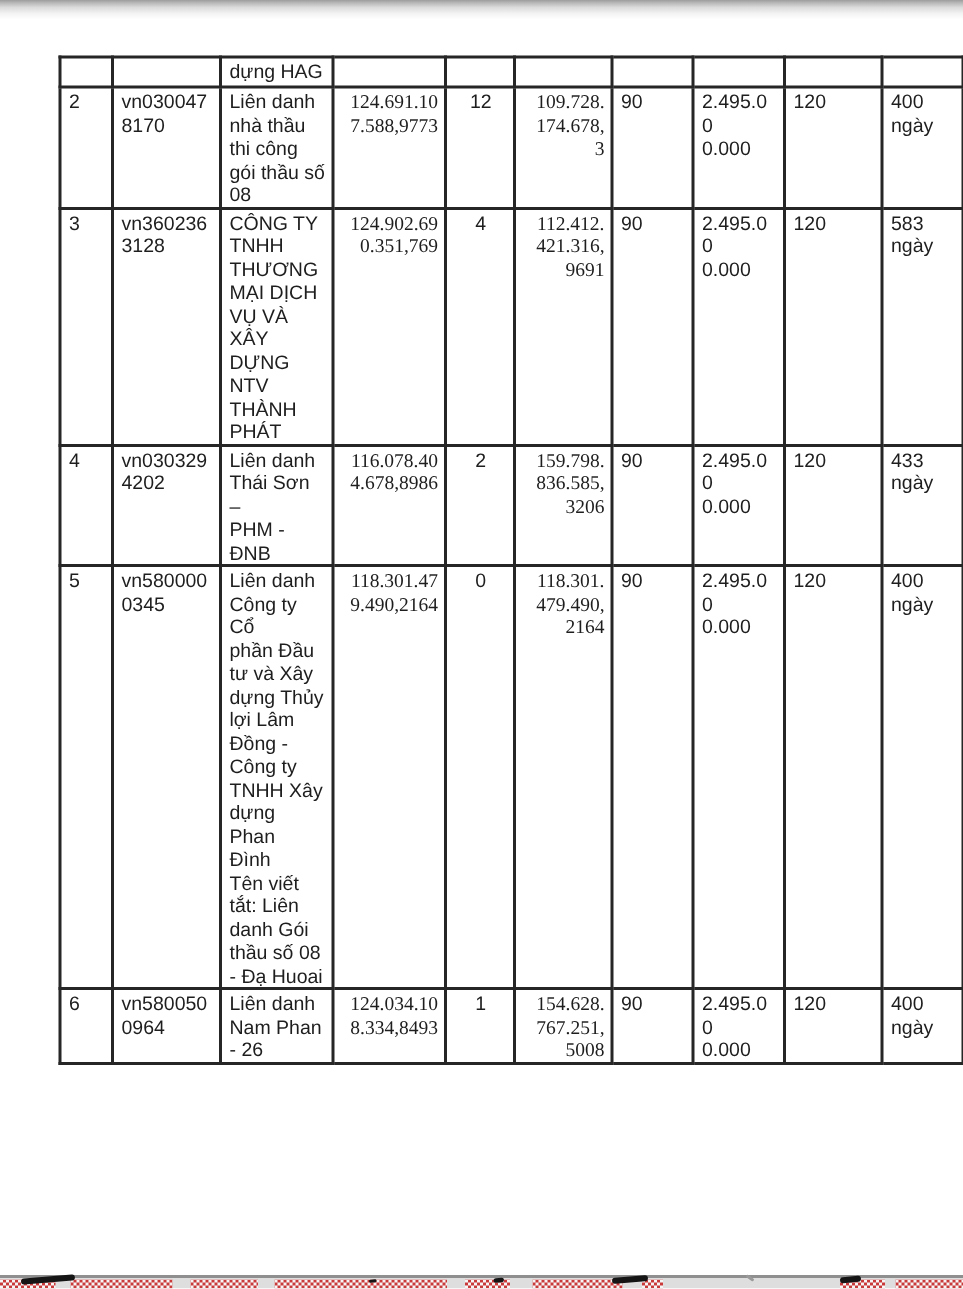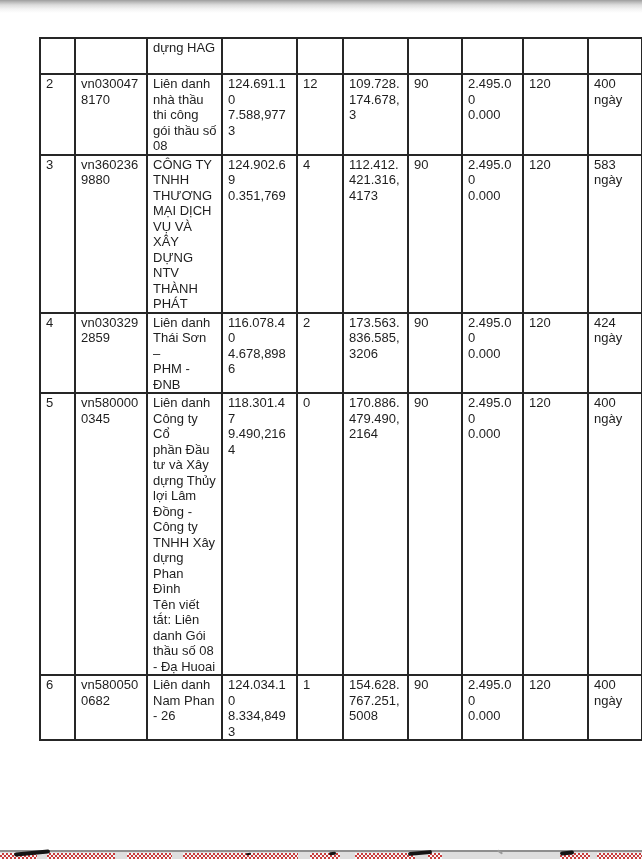--- a/index.html
+++ b/index.html
@@ -23,22 +23,22 @@
   }
   table.grid td{
     border:2px solid var(--table-border,#262626);
     vertical-align:top;
     padding:1px 4px 0 5px;
     white-space:pre-line;
     overflow:hidden;
     word-wrap:break-word;
   }
   td.c-first{padding-left:6px;}
-  td.c-right{text-align:left;padding-left:2px;padding-right:4px;}
-  td.c-center{padding-left:2px;padding-right:2px;}
+  td.c-right{text-align:right;padding-left:2px;padding-right:4px;font-family:Liberation Serif, serif;}
+  td.c-center{text-align:center;padding-left:2px;padding-right:2px;}
   .bottom-strip{
     position:absolute;left:0;bottom:0;width:642px;height:9px;
     background:var(--strip-bg,#dedede);
     border-top:2px solid var(--strip-line,#8f8f8f);
     box-sizing:border-box;
   }
   .red-dash{
     position:absolute;bottom:0;height:6px;
     background-image:conic-gradient(var(--red-dash,#c93a3a) 25%,#f6f6f6 0 50%,var(--red-dash,#c93a3a) 0 75%,#f6f6f6 0);
     background-size:4px 4px;
@@ -66,21 +66,21 @@
       <col style="width:75px">
     <col style="width:75px">
       <col style="width:46px">
       <col style="width:65px">
     <col style="width:54px">
       <col style="width:61px">
       <col style="width:65px">
     <col style="width:54px">
   </colgroup>
   <tbody id="grid-body">
-      <tr style="height: 36px;">
+      <tr style="height: 20px;">
         <td class=" c-first"></td>
         <td class=""></td>
         <td class="">dựng HAG</td>
         <td class="c-right"></td>
         <td class="c-center"></td>
         <td class="c-right"></td>
         <td class=""></td>
         <td class=""></td>
         <td class=""></td>
         <td class=""></td>
@@ -103,60 +103,60 @@
         <td class="">90</td>
         <td class="">2.495.00
 0.000</td>
         <td class="">120</td>
         <td class="">400
 ngày</td>
       </tr>
       <tr style="height: 130px;">
         <td class=" c-first">3</td>
         <td class="">vn360236
-9880</td>
+3128</td>
         <td class="">CÔNG TY
 TNHH
 THƯƠNG
 MẠI DỊCH
 VỤ VÀ XÂY
 DỰNG NTV
 THÀNH
 PHÁT</td>
         <td class="c-right">124.902.69
 0.351,769</td>
         <td class="c-center">4</td>
         <td class="c-right">112.412.
 421.316,
-4173</td>
+9691</td>
         <td class="">90</td>
         <td class="">2.495.00
 0.000</td>
         <td class="">120</td>
         <td class="">583
 ngày</td>
       </tr>
       <tr style="height: 50px;">
         <td class=" c-first">4</td>
         <td class="">vn030329
-2859</td>
+4202</td>
         <td class="">Liên danh
 Thái Sơn –
 PHM - ĐNB</td>
         <td class="c-right">116.078.40
 4.678,8986</td>
         <td class="c-center">2</td>
-        <td class="c-right">173.563.
+        <td class="c-right">159.798.
 836.585,
 3206</td>
         <td class="">90</td>
         <td class="">2.495.00
 0.000</td>
         <td class="">120</td>
-        <td class="">424
+        <td class="">433
 ngày</td>
       </tr>
       <tr style="height: 251px;">
         <td class=" c-first">5</td>
         <td class="">vn580000
 0345</td>
         <td class="">Liên danh
 Công ty Cổ
 phần Đầu
 tư và Xây
@@ -168,34 +168,34 @@
 dựng Phan
 Đình
 Tên viết
 tắt: Liên
 danh Gói
 thầu số 08
 - Đạ Huoai</td>
         <td class="c-right">118.301.47
 9.490,2164</td>
         <td class="c-center">0</td>
-        <td class="c-right">170.886.
+        <td class="c-right">118.301.
 479.490,
 2164</td>
         <td class="">90</td>
         <td class="">2.495.00
 0.000</td>
         <td class="">120</td>
         <td class="">400
 ngày</td>
       </tr>
       <tr style="height: 50px;">
         <td class=" c-first">6</td>
         <td class="">vn580050
-0682</td>
+0964</td>
         <td class="">Liên danh
 Nam Phan
 - 26</td>
         <td class="c-right">124.034.10
 8.334,8493</td>
         <td class="c-center">1</td>
         <td class="c-right">154.628.
 767.251,
 5008</td>
         <td class="">90</td>

